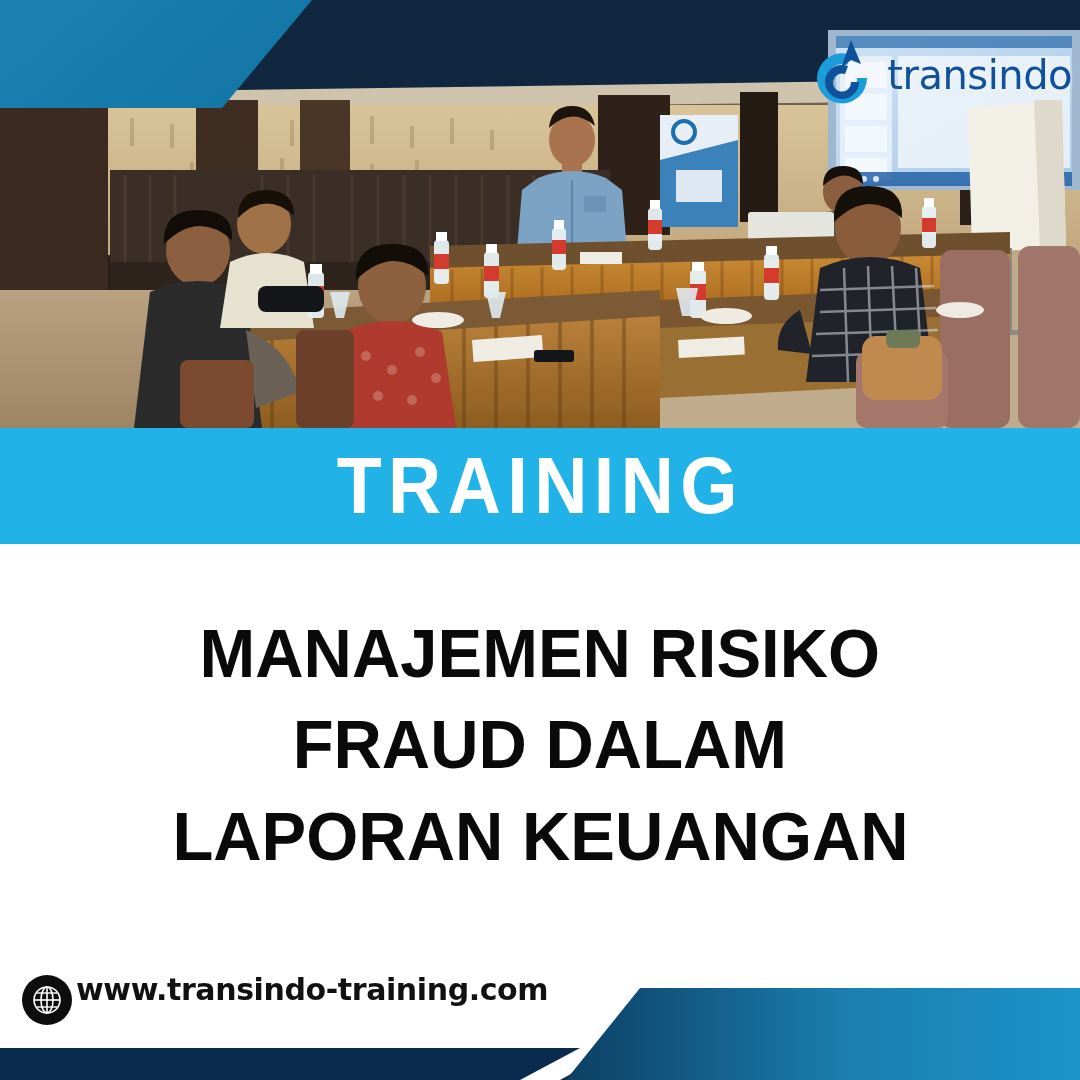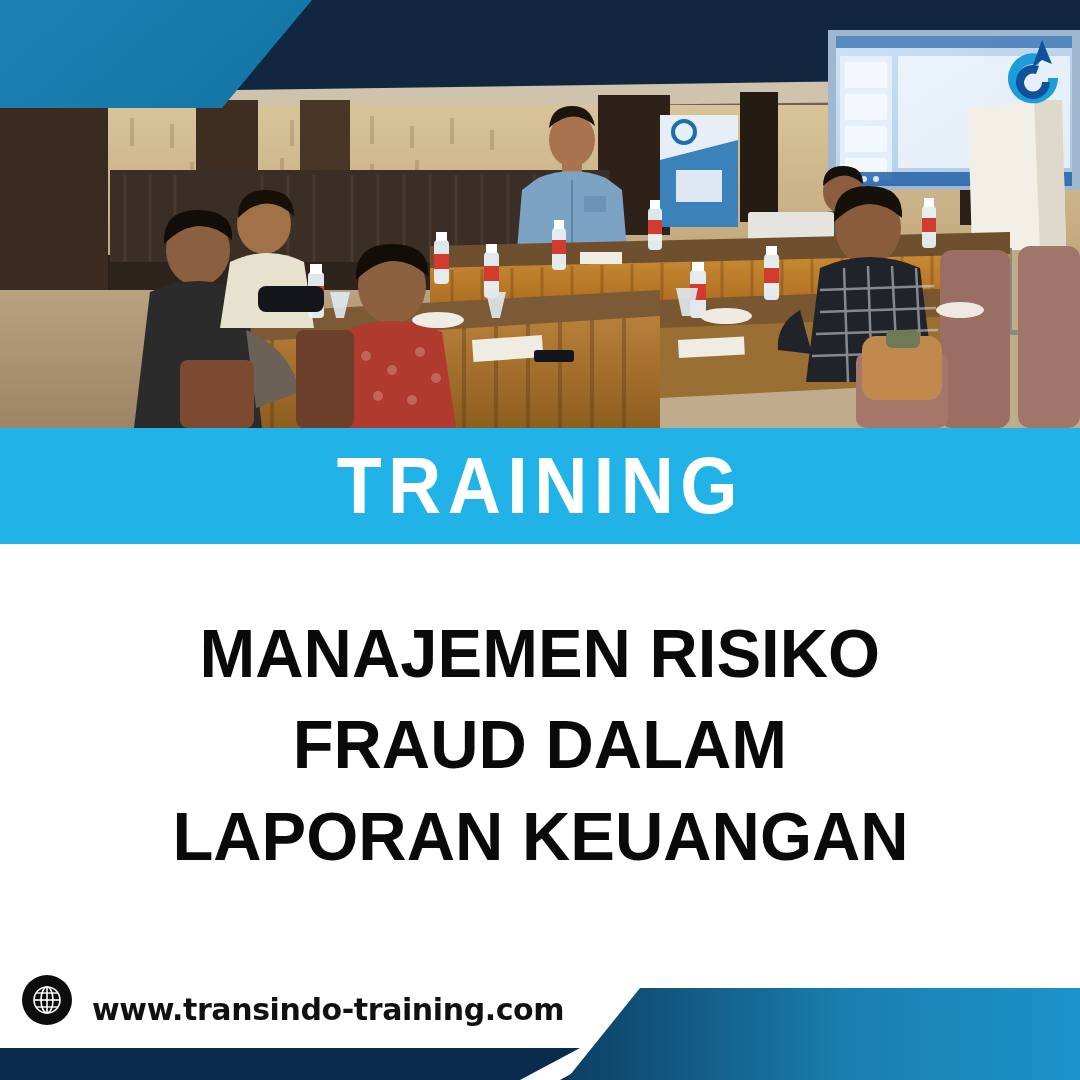--- a/index.html
+++ b/index.html
@@ -72,21 +72,21 @@
     font-weight:700;
     font-size:69px;
     line-height:1.32;
     letter-spacing:0px;
     text-align:center;
     white-space:nowrap;
     transform:scaleX(.97);
   }
   .footer-url{
     position:absolute;left:22px;top:975px;
-    display:flex;align-items:flex-end;gap:20px;
+    display:flex;align-items:flex-start;gap:4px;
     z-index:8;
   }
   .globe{
     width:50px;height:50px;border-radius:50%;
     background:#0d0d0d;display:flex;align-items:center;justify-content:center;
     flex:0 0 auto;
   }
   .globe svg{display:block;width:34px;height:34px;}
   .url-text{
     font-family:"DejaVu Sans",sans-serif;
@@ -429,20 +429,21 @@
   </div>
 
   <div class="brand-logo">
     <span class="mark">
       <svg viewBox="0 0 74 74">
         <path d="M60,40 a25,25 0 1 1 -16,-23 l-4,10 a15,15 0 1 0 10,13 z" fill="#1b9dd9"></path>
         <path d="M52,44 a17,17 0 1 1 -11,-16 l-3,8 a9,9 0 1 0 6,8 z" fill="#10519b"></path>
         <polygon points="44,2 54,26 44,22 34,30" fill="#10519b"></polygon>
       </svg>
     </span>
+    <span class="wordmark">transindo</span>
   </div>
 
   <div class="banner">
     <div class="banner-title">TRAINING</div>
   </div>
 
   <div class="title-area">
     <div class="title-line">MANAJEMEN RISIKO</div>
     <div class="title-line">FRAUD DALAM</div>
     <div class="title-line">LAPORAN KEUANGAN</div>

